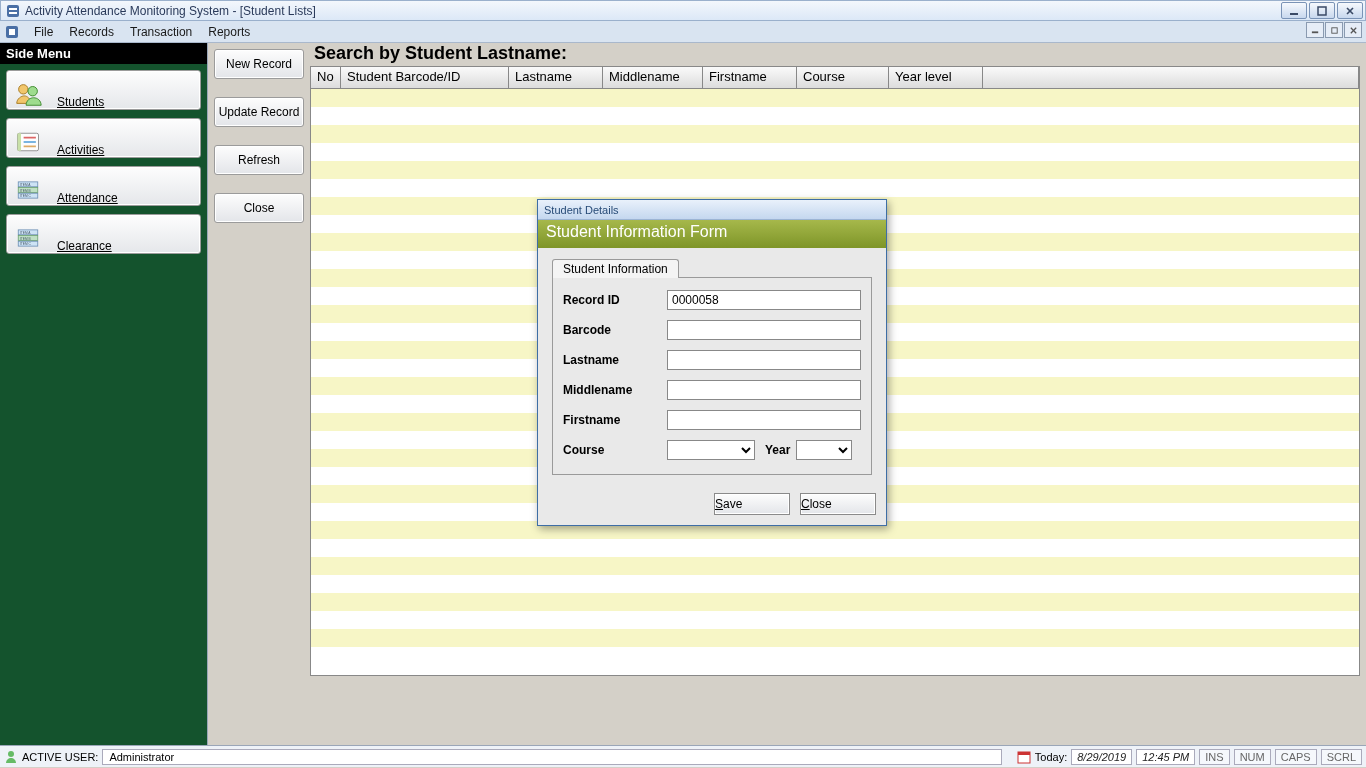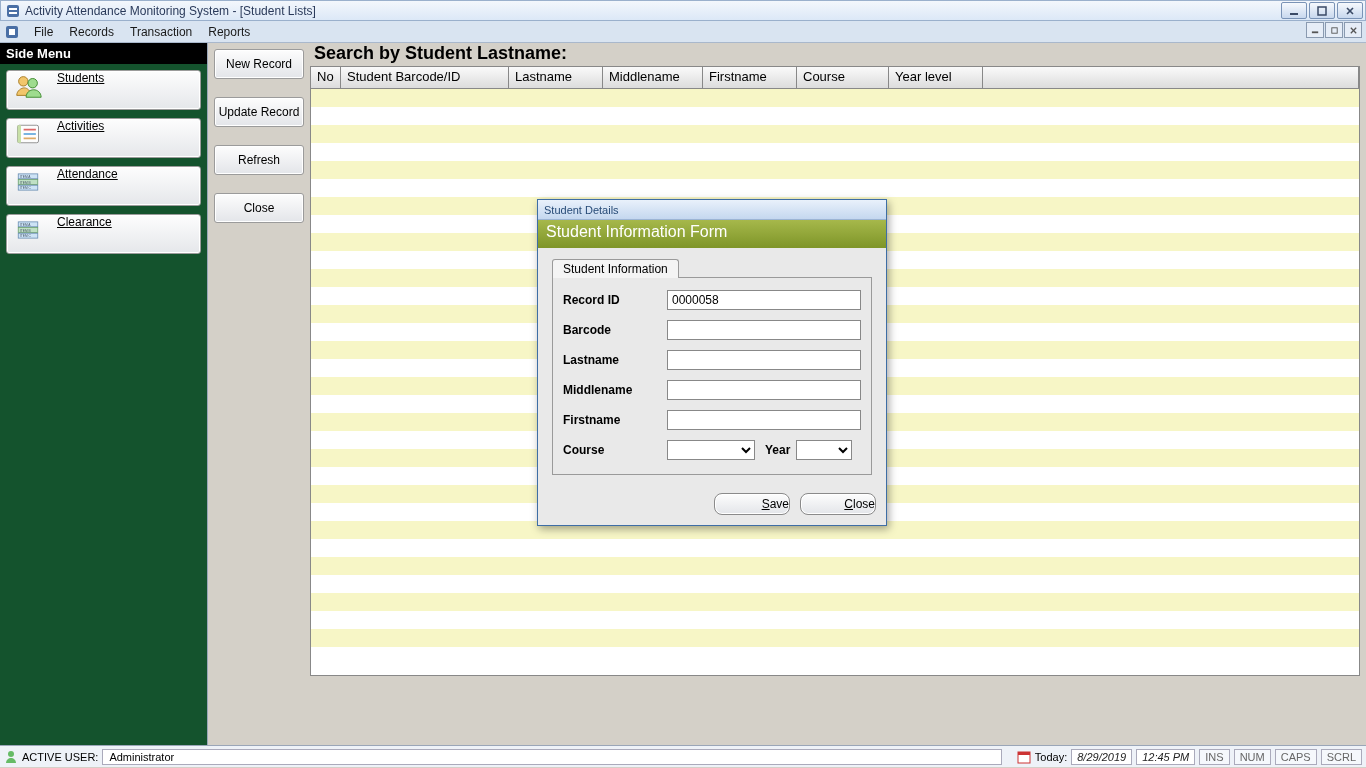--- a/index.html
+++ b/index.html
@@ -15,21 +15,21 @@
   .menubar .icon-sm { width:16px; height:16px; margin-right:6px; }
   .menubar .mitem { padding:2px 8px; cursor:default; }
   .mdi-controls { position:absolute; right:4px; top:1px; display:flex; }
   .mdi-btn { width:18px; height:16px; border:1px solid #8a9ab0; background:#e6edf7; margin-left:1px; display:flex; align-items:center; justify-content:center; font-size:9px;}
   
   .workarea { display:flex; height:702px; }
   
   .side { width:208px; background:#14532d; border-right:1px solid #9aa6b8; }
   .side-header { background:#000; color:#fff; font-weight:bold; font-size:13px; padding:3px 6px; }
   .side-body { padding:6px; display:flex; flex-direction:column; gap:8px; }
-  .side-btn { height:40px; background:linear-gradient(to bottom,#fdfdfd,#e5e7ea); border:1px solid #9b9b9b; border-radius:3px; display:flex; align-items:flex-start; padding-left:6px; font-size:12px; box-shadow:inset 0 0 0 1px #fff; }
+  .side-btn { height:40px; background:linear-gradient(to bottom,#fdfdfd,#e5e7ea); border:1px solid #9b9b9b; border-radius:3px; display:flex; align-items:flex-end; padding-left:6px; font-size:12px; box-shadow:inset 0 0 0 1px #fff; }
   .side-btn .sb-icon { width:30px; height:30px; margin-right:14px; display:flex; align-items:center; justify-content:center; }
   .side-btn .sb-label { text-decoration:underline; }
   
   .center { flex:1; background:#d4d0c8; display:flex; }
   .toolcol { width:102px; padding:6px 6px; display:flex; flex-direction:column; gap:18px; }
   .tbtn { height:30px; background:linear-gradient(to bottom,#fdfdfd,#e3e5e9); border:1px solid #9b9b9b; border-radius:3px; font-size:12px; display:flex; align-items:center; justify-content:center; box-shadow:inset 0 0 0 1px #fff;}
   .main { flex:1; padding-right:6px; padding-top:0; position:relative; }
   .search-label { font-weight:bold; font-size:18px; margin-left:4px; margin-bottom:2px; }
   .search-box { width:570px; height:28px; border:1px solid #8b8b8b; background:#fff; font-size:18px; padding:0 6px; display:flex; align-items:center; color:#222; margin-left:2px; }
   
@@ -48,21 +48,21 @@
   .dlg-body { padding:8px 8px 10px; background:#e9e9e9; }
   .tab-strip { margin:2px 0 0 6px; }
   .tab { display:inline-block; background:#f4f4f4; border:1px solid #9a9a9a; border-bottom:none; padding:2px 10px; font-size:12px; border-radius:3px 3px 0 0; position:relative; top:1px; }
   .form-panel { border:1px solid #9a9a9a; background:#e9e9e9; margin:0 6px; padding:12px 10px 14px; }
   .frow { display:flex; align-items:center; margin-bottom:10px; }
   .flabel { width:104px; font-size:12px; font-weight:bold; }
   .finput { flex:1; height:20px; border:1px solid #888; background:#fff; font-size:12px; padding:0 4px; }
   .fsel { height:20px; border:1px solid #888; background:#fff; font-size:12px; }
   .year-lbl { font-size:12px; font-weight:bold; margin:0 6px 0 10px; }
   .dlg-foot { display:flex; justify-content:flex-end; gap:10px; padding:8px 10px 10px; }
-  .dbtn { width:76px; height:22px; background:linear-gradient(to bottom,#fdfdfd,#e3e5e9); border:1px solid #8a8a8a; border-radius:8px; font-size:12px; display:flex; align-items:center; justify-content:flex-end; box-shadow:inset 0 0 0 1px #fff;}
+  .dbtn { width:76px; height:22px; background:linear-gradient(to bottom,#fdfdfd,#e3e5e9); border:1px solid #8a8a8a; border-radius:0; font-size:12px; display:flex; align-items:center; justify-content:flex-start; box-shadow:inset 0 0 0 1px #fff;}
   .u { text-decoration:underline; }
   
   .statusbar { height:22px; border-top:1px solid #9aa6b8; background:#eef2f8; display:flex; align-items:center; font-size:11px; }
   .status-left { display:flex; align-items:center; gap:4px; padding-left:4px; }
   .status-left .user-box { height:16px; border:1px solid #aab; background:#fff; padding:0 6px; display:flex; align-items:center; min-width:900px; }
   .status-right { margin-left:auto; display:flex; align-items:center; gap:4px; padding-right:4px; }
   .s-cell { height:16px; border:1px solid #aab; background:#f5f8fc; padding:0 5px; display:flex; align-items:center; color:#666; }
   .s-cell.w { background:#fff; color:#222;font-style:italic; }
   
   svg { display:block; }

